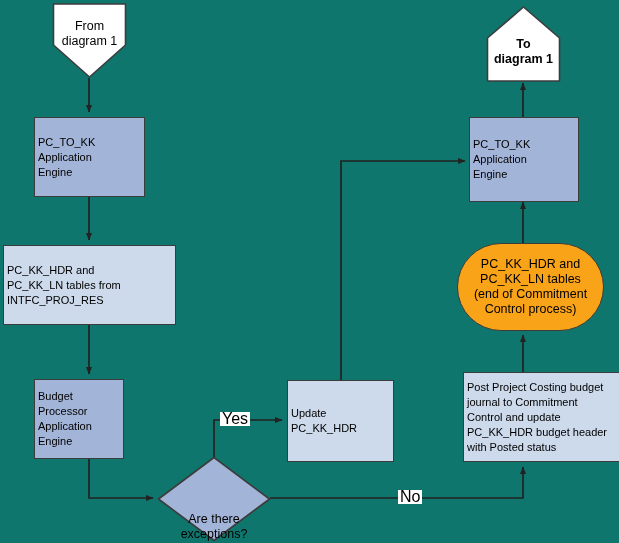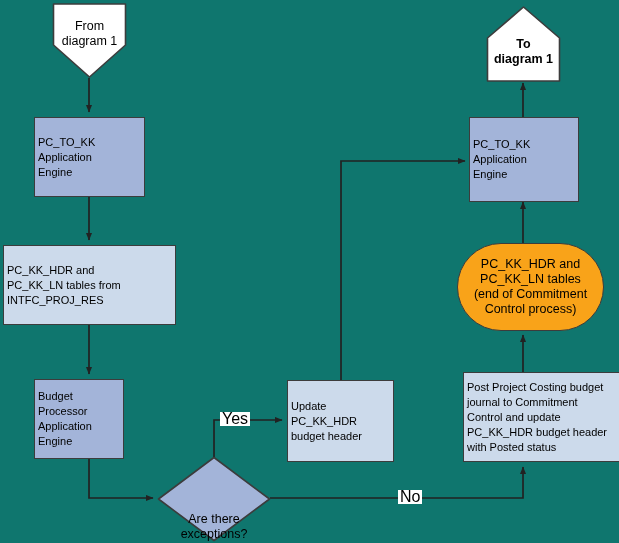--- a/index.html
+++ b/index.html
@@ -182,21 +182,20 @@
     <div class="lbl">
       <div>Are there</div>
       <div>exceptions?</div>
     </div>
   </div>
 
   <div class="node box fill-light" style="left:287px; top:380px; width:107px; height:82px;">
     <div class="lbl">
       <div>Update</div>
       <div>PC_KK_HDR</div>
-      <div>budget header</div>
     </div>
   </div>
 
   <div class="node box fill-light" style="left:430px; top:372px; width:183px; height:90px;margin-left:33px;">
     <div class="lbl">
       <div>Post Project Costing budget</div>
       <div>journal to Commitment</div>
       <div>Control and update</div>
       <div>PC_KK_HDR budget header</div>
       <div>with Posted status</div>

